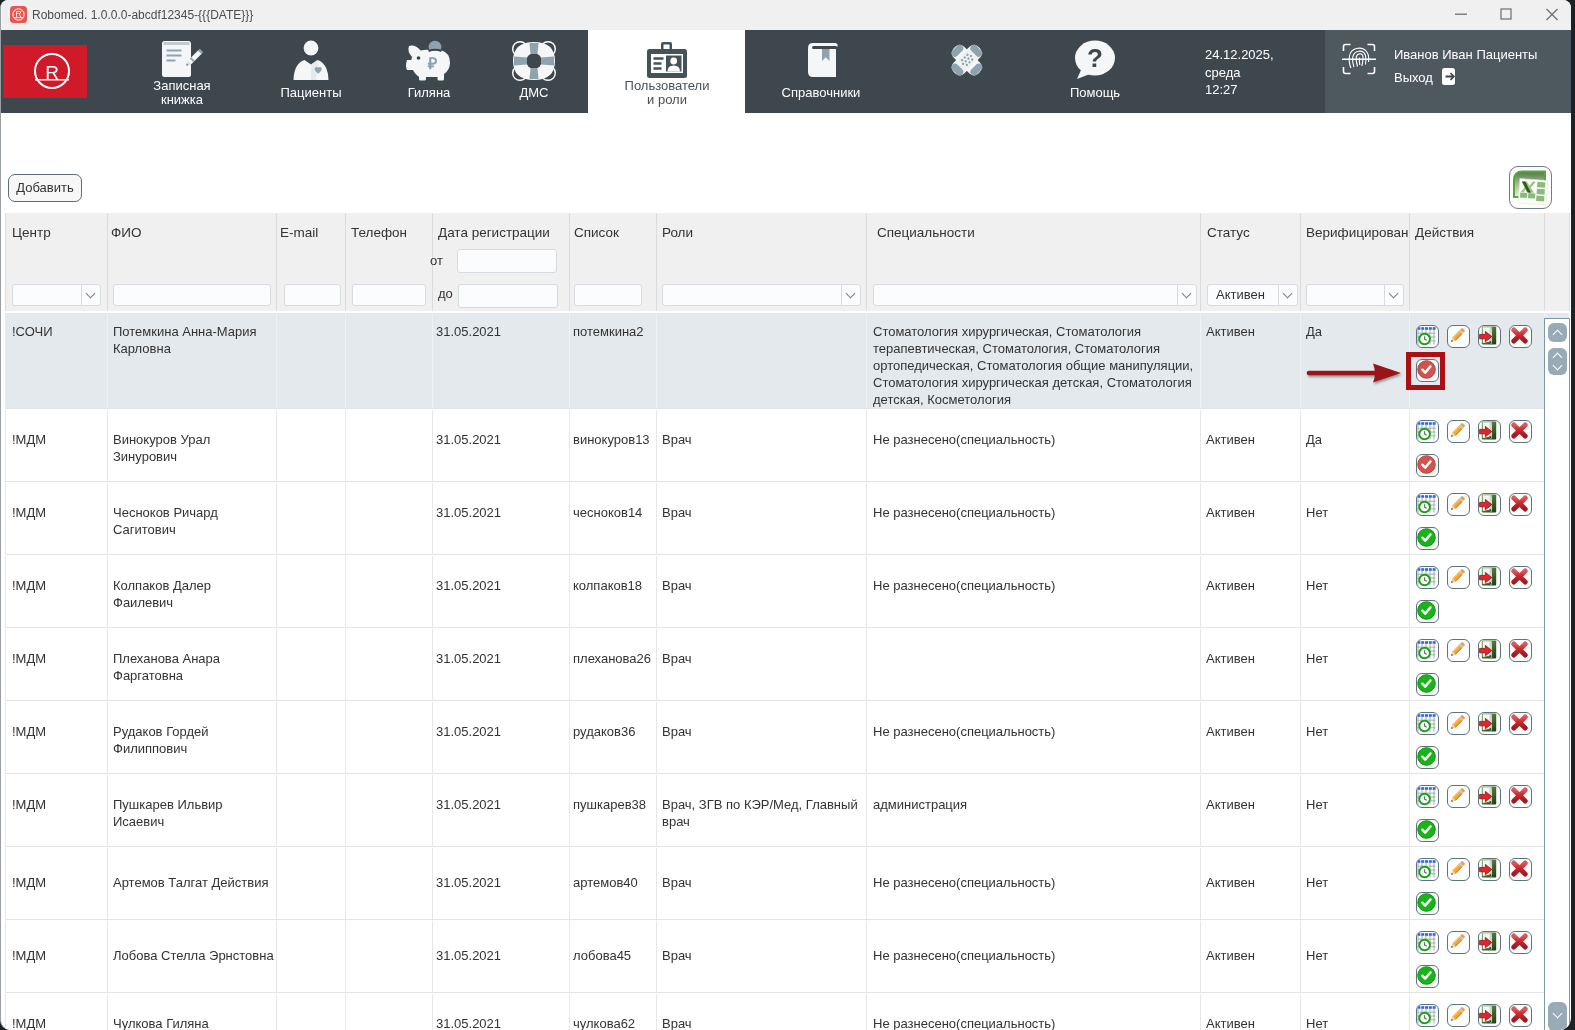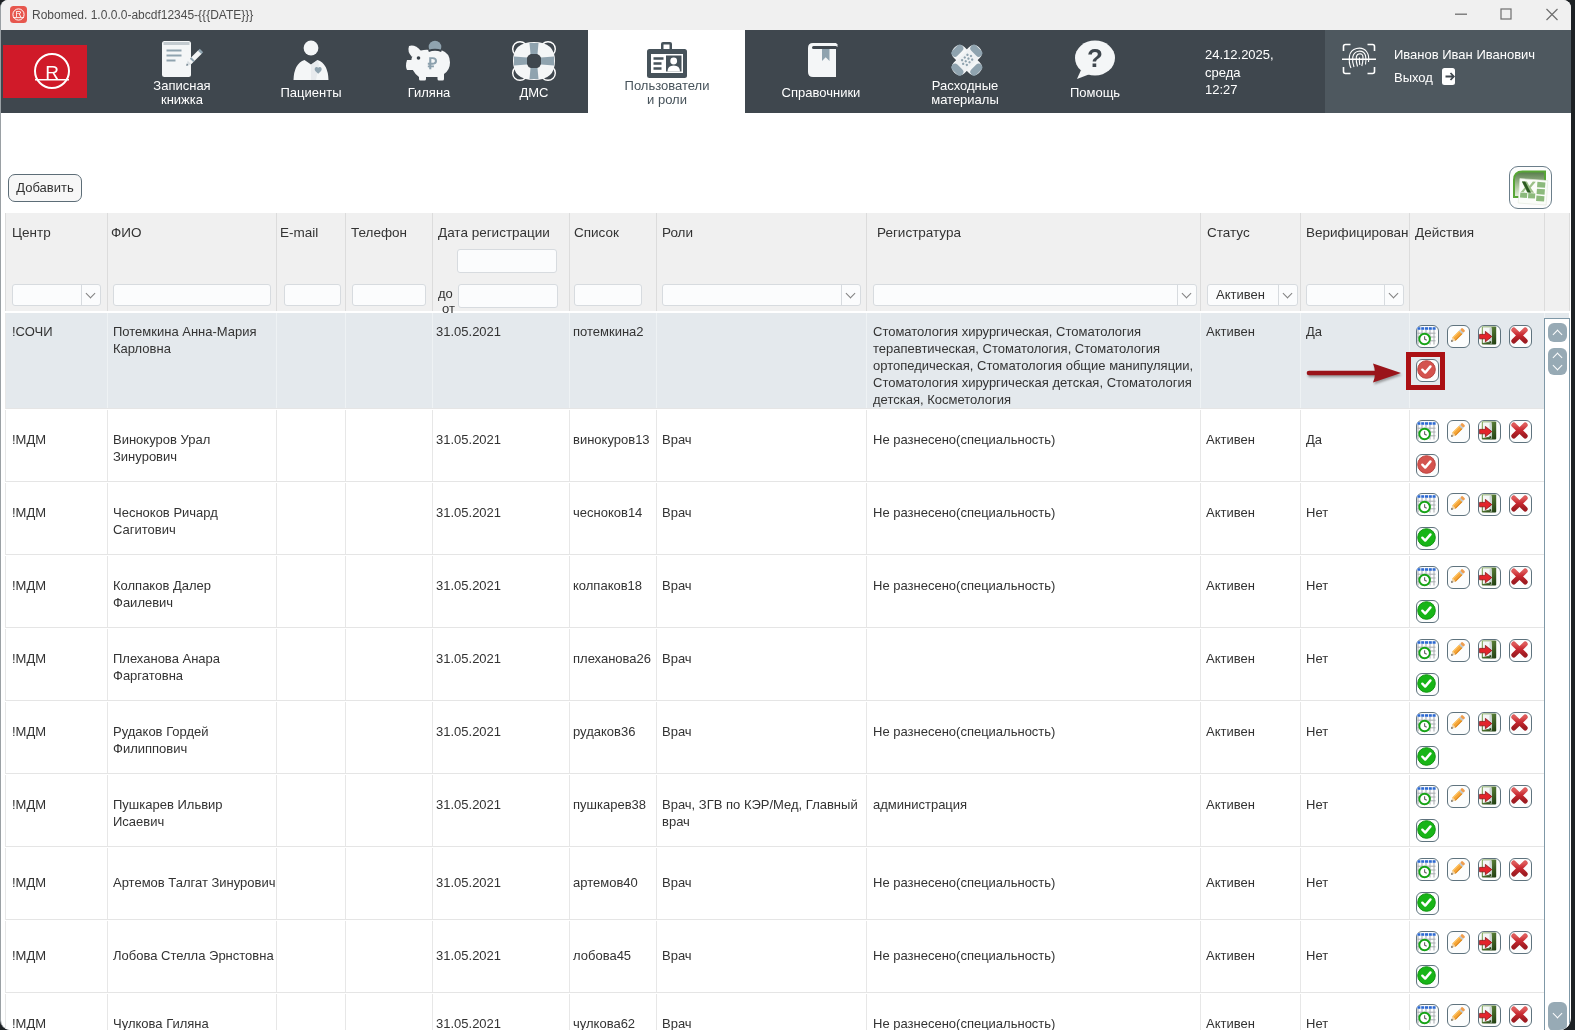--- a/index.html
+++ b/index.html
@@ -126,21 +126,20 @@
             <path d="M-17 8.8 H17" stroke="#fff" stroke-width="1.6"></path>
           </g>
         </svg></div>
       <div style="position: absolute; left: 587px; top: 0px; width: 157px; height: 83px; background: rgb(255, 255, 255);"></div>
       <div class="navlbl" style="left: 31px; top: 49px; width: 300px;">Записная<br>книжка</div>
       <div class="navlbl" style="left: 160px; top: 56px; width: 300px;">Пациенты</div>
       <div class="navlbl" style="left: 278px; top: 56px; width: 300px;">Гиляна</div>
       <div class="navlbl" style="left: 383px; top: 56px; width: 300px;">ДМС</div>
       <div class="navlbl" style="left: 516px; top: 49px; width: 300px; color: rgb(70, 82, 90);">Пользователи<br>и роли</div>
       <div class="navlbl" style="left: 670px; top: 56px; width: 300px;">Справочники</div>
-      <div class="navlbl" style="left: 814px; top: 49px; width: 300px;">Расходные<br>материалы</div>
       <div class="navlbl" style="left: 944px; top: 56px; width: 300px;">Помощь</div>
       <div class="icn" style="left: 159px; top: 8px;"><svg width="46" height="42">
           <rect x="2" y="3" width="29" height="36" rx="2.5" fill="#f4f6f7"></rect>
           <path d="M3.5 5.5 h26" stroke="#c3cbd0" stroke-width="3.2"></path>
           <g stroke="#8fa3af" stroke-width="2.2">
             <path d="M6.5 12.5h15M6.5 17.5h15M6.5 22.5h9"></path>
           </g>
           <g transform="rotate(135 33 21)">
             <rect x="22.8" y="18.6" width="15.2" height="4.8" fill="#f4f6f7"></rect>
             <rect x="21" y="18.6" width="2.6" height="4.8" fill="#8fa3af"></rect>
@@ -237,21 +236,21 @@
             <path d="M25.5 30.5 H30.5 Q32.5 30.5 32.5 28.5 V24"></path>
           </g>
           <g stroke="#fff" stroke-width="1.1" fill="none">
             <path d="M9 25 Q6.5 20 7.5 13 Q8.5 7 14.5 5.5 Q21 4 24.5 8.5 Q27.5 12.5 26.5 19"></path>
             <path d="M12 24 Q10 19 10.8 13.8 Q11.8 9 16.5 8.2 Q22 7.5 23.5 12.5 Q24.5 16 23.5 21.5"></path>
             <path d="M15.5 23.5 Q13.8 18.5 14.3 13.8 Q15 10.8 18 10.8 Q21 11 21 14.5 Q21 18.5 19.8 23"></path>
             <path d="M17.8 22 Q17 18 17.5 14.5"></path>
           </g>
           <path d="M0 16.2 H34" stroke="#fff" stroke-width="1.5"></path>
         </svg></div>
-      <div style="position: absolute; left: 1393px; top: 17px; font-size: 13px; color: rgb(255, 255, 255);">Иванов Иван Иванович</div>
+      <div style="position: absolute; left: 1393px; top: 17px; font-size: 13px; color: rgb(255, 255, 255);">Иванов Иван Пациенты</div>
       <div style="position: absolute; left: 1393px; top: 40px; font-size: 13px; color: rgb(255, 255, 255);">Выход</div>
       <div class="icn" style="left: 1440px; top: 38px;"><svg width="16" height="17">
           <rect x="1" y="0" width="13" height="17" rx="2.5" fill="#fff"></rect>
           <path d="M4.5 8.5 H12 M9.5 5 L12.8 8.5 L9.5 12" stroke="#3f474e" stroke-width="1.8" fill="none"></path>
         </svg></div>
     </div>
   <div id="addbtn">Добавить</div>
   <div id="xlsbtn">
     <svg width="41" height="41" style="position:absolute;left:0px;top:0px" viewBox="0 0 41 41">
       <defs>
@@ -288,32 +287,32 @@
       <div class="hsep" style="left: 1294px;"></div>
       <div class="hsep" style="left: 1403px;"></div>
       <div class="hsep" style="left: 1538px;"></div>
       <div class="htitle" style="left: 6px;">Центр</div>
       <div class="htitle" style="left: 105px;">ФИО</div>
       <div class="htitle" style="left: 274px;">E-mail</div>
       <div class="htitle" style="left: 345px;">Телефон</div>
       <div class="htitle" style="left: 432px;">Дата регистрации</div>
       <div class="htitle" style="left: 568px;">Список</div>
       <div class="htitle" style="left: 656px;">Роли</div>
-      <div class="htitle" style="left: 871px;">Регистратура</div>
+      <div class="htitle" style="left: 871px;">Специальности</div>
       <div class="htitle" style="left: 1201px;">Статус</div>
       <div class="htitle" style="left: 1300px;">Верифицирован</div>
       <div class="htitle" style="left: 1409px;">Действия</div>
       <div class="fdrop" style="left: 6px; top: 71px; width: 87px;">
         <div style="position:absolute;left:8px;top:2px"></div>
         <div class="arr"></div>
       </div>
       <div class="finput" style="left: 107px; top: 71px; width: 156px;"></div>
       <div class="finput" style="left: 278px; top: 71px; width: 55px;"></div>
       <div class="finput" style="left: 346px; top: 71px; width: 72px;"></div>
-      <div class="flabel" style="left: 436px; top: 40px; margin-top: 48px;">от</div>
+      <div class="flabel" style="left: 424px; top: 40px;">от</div>
       <div class="finput" style="left: 451px; top: 36px; width: 98px; height: 21.5px;"></div>
       <div class="flabel" style="left: 432px; top: 73px;">до</div>
       <div class="finput" style="left: 452px; top: 71px; width: 98px; height: 21.5px;"></div>
       <div class="finput" style="left: 568px; top: 71px; width: 66px;"></div>
       <div class="fdrop" style="left: 656px; top: 71px; width: 197px;">
         <div style="position:absolute;left:8px;top:2px"></div>
         <div class="arr"></div>
       </div>
       <div class="fdrop" style="left: 867px; top: 71px; width: 322px;">
         <div style="position:absolute;left:8px;top:2px"></div>
@@ -663,21 +662,21 @@
         <div class="vsep" style="left: 426px; height: 73px;"></div>
         <div class="vsep" style="left: 563px; height: 73px;"></div>
         <div class="vsep" style="left: 650px; height: 73px;"></div>
         <div class="vsep" style="left: 860px; height: 73px;"></div>
         <div class="vsep" style="left: 1194px; height: 73px;"></div>
         <div class="vsep" style="left: 1294px; height: 73px;"></div>
         <div class="vsep" style="left: 1403px; height: 73px;"></div>
         <div class="vsep" style="left: 1538px; height: 73px;"></div>
         <div style="position: absolute; left: 0px; bottom: 0px; width: 100%; height: 1px; background: rgb(229, 229, 229);"></div>
         <div class="cell" style="left: 6px; top: 26px;">!МДМ</div>
-        <div class="cell" style="left: 107px; top: 26px;">Артемов Талгат Зинурович</div>
+        <div class="cell" style="left: 107px; top: 26px;">Артемов Талгат Действия</div>
         <div class="cell" style="left: 430px; top: 26px;">31.05.2021</div>
         <div class="cell" style="left: 567px; top: 26px;">артемов40</div>
         <div class="cell" style="left: 656px; top: 26px;">Врач</div>
         <div class="cell" style="left: 867px; top: 26px;">Не разнесено(специальность)</div>
         <div class="cell" style="left: 1200px; top: 26px;">Активен</div>
         <div class="cell" style="left: 1300px; top: 26px;">Нет</div>
         <div class="abtn" style="left: 1410px; top: 10px;">
           <svg width="21" height="21" style="position:absolute;left:-1px;top:-1px">
             <use href="#i-sched"></use>
           </svg>

